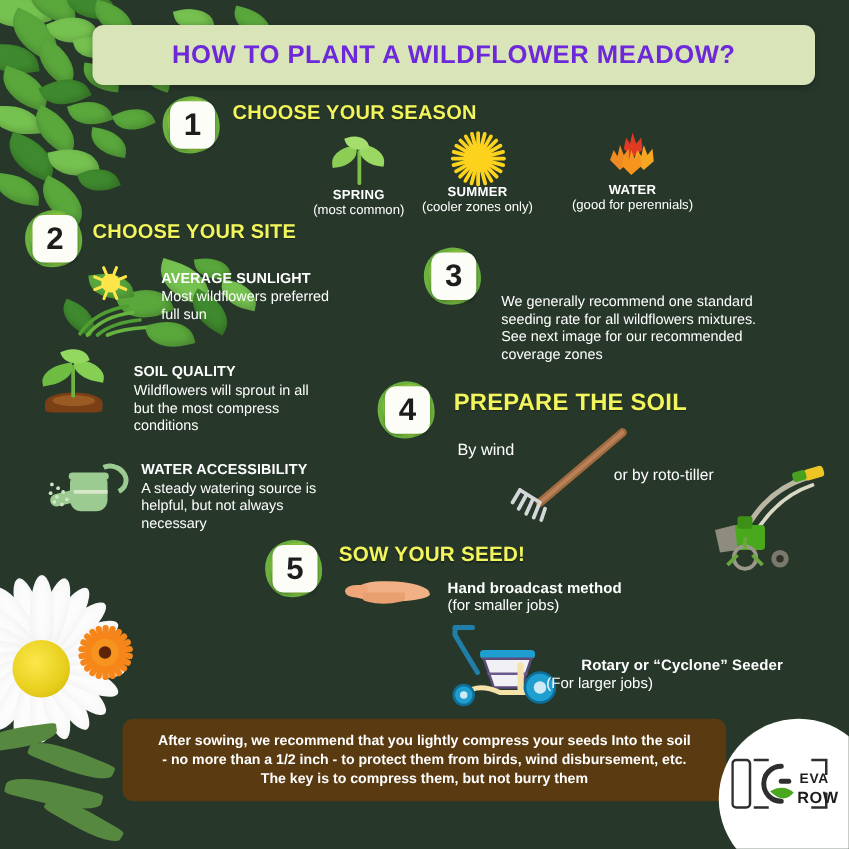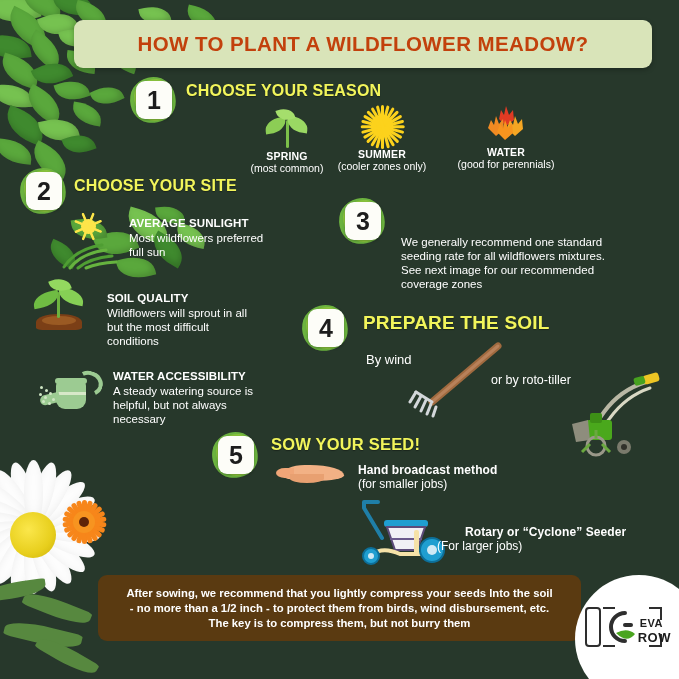--- a/index.html
+++ b/index.html
@@ -18,21 +18,21 @@
   .leaf.dk{background:#3f8a2e;}
 
   
   .title-bar{
     position:absolute;left:74px;top:20px;width:578px;height:48px;
     background:#d9e4b9;border-radius:9px;
     display:flex;align-items:center;justify-content:center;
     box-shadow:0 2px 5px rgba(0,0,0,.25);
   }
   .title-bar .t{
-    color:#c2410c;font-weight:bold;font-size:20.5px;letter-spacing:.4px;
+    color:#6d28d9;font-weight:bold;font-size:20.5px;letter-spacing:.4px;
     white-space:nowrap;
   }
 
   
   .badge{position:absolute;width:46px;height:46px;}
   .badge .blob{
     position:absolute;inset:0;background:#6cb33f;
     border-radius:52% 48% 55% 45% / 48% 55% 45% 52%;
     transform:rotate(8deg);
   }
@@ -260,21 +260,21 @@
 
   <div class="plantsoil" style="left:32px;top:278px;">
     <div class="mound"></div>
     <div class="st"></div>
     <div class="lf" style="left:1px;top:14px;width:26px;height:15px;border-radius:80% 0 80% 0;transform:rotate(-10deg);background:#6fbc43;"></div>
     <div class="lf" style="left:26px;top:11px;width:26px;height:15px;border-radius:0 80% 0 80%;transform:rotate(10deg);background:#86cf55;"></div>
     <div class="lf" style="left:18px;top:0px;width:20px;height:14px;border-radius:0 85% 0 85%;transform:rotate(-20deg);background:#93d95f;"></div>
   </div>
   <div class="white-sub sub-title" style="left:107px;top:292px;">SOIL QUALITY</div>
   <div class="white-sub sub-body" style="left:107px;top:306px;">Wildflowers will sprout in all</div>
-  <div class="white-sub sub-body" style="left:107px;top:320px;">but the most difficult</div>
+  <div class="white-sub sub-body" style="left:107px;top:320px;">but the most compress</div>
   <div class="white-sub sub-body" style="left:107px;top:334px;">conditions</div>
 
   <div class="canicon" style="left:38px;top:372px;" id="can-icon">
     <div class="handle"></div>
     <div class="top"></div>
     <div class="body"></div>
     <div class="bodyln"></div>
     <div class="spout"></div>
   <div class="drop" style="left: 2px; top: 14px;"></div>
       <div class="drop" style="left: 7px; top: 17px;"></div>

